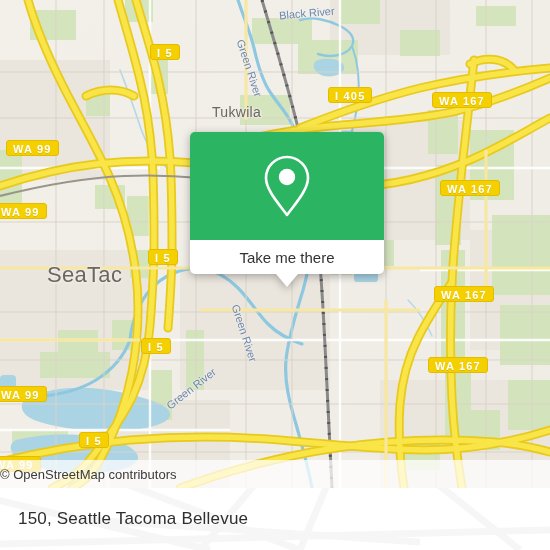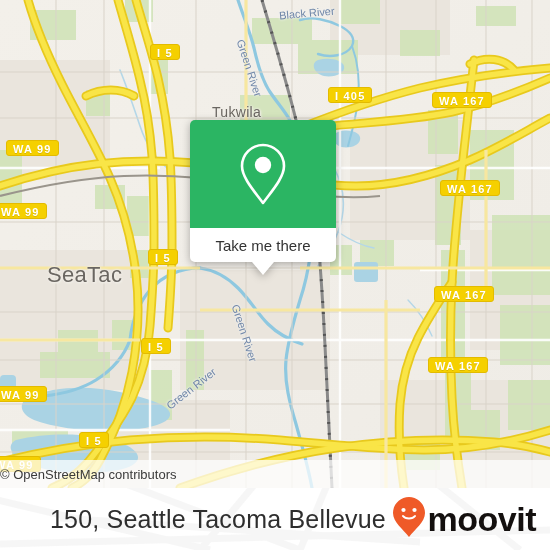--- a/index.html
+++ b/index.html
@@ -71,22 +71,22 @@
     display: flex;
     align-items: center;
     padding-left: 0;
     font-size: 13px;
     color: #3a3a3a;
   }
 
   
   #popup {
     position: absolute;
-    left: 190px; top: 120px;
-    width: 146px;
+    left: 190px; top: 132px;
+    width: 194px;
     filter: drop-shadow(0 2px 4px rgba(0,0,0,0.30));
   }
   #popup-top {
     background: #2bb563;
     border-radius: 5px 5px 0 0;
     height: 108px;
     display: flex;
     align-items: center;
     justify-content: center;
   }
@@ -126,25 +126,24 @@
   }
   #footer-watermark {
     position: absolute;
     left: 0; top: 0;
     width: 550px; height: 62px;
     opacity: 0.55;
     pointer-events: none;
   }
   #footer-title {
     position: relative;
-    font-size: 25px;
+    font-size: 17px;
     color: #2e2e2e;
     letter-spacing: 0.2px;
     white-space: nowrap;
-    margin-left: 32px;
   }
   #brand {
     position: relative;
     display: flex;
     align-items: center;
     gap: 2px;
   }
   #brand-word {
     font-size: 34px;
     font-weight: bold;
@@ -400,26 +399,15 @@
         <path d="M260,-10 L200,62"></path>
         <path d="M330,-10 L300,62"></path>
         <path d="M60,30 L420,54"></path>
         <path d="M430,-10 L520,62"></path>
         <path d="M0,56 L550,42"></path>
       </g>
     </svg>
 
     <div id="footer-title">150, Seattle Tacoma Bellevue</div>
 
-    <div id="brand">
-      <span>
-        <svg width="34" height="42" viewBox="0 0 34 42" aria-hidden="true">
-          <path d="M17 1 C8.2 1 1 8.2 1 17 C1 26 11 33 17 41 C23 33 33 26 33 17 C33 8.2 25.8 1 17 1 Z" fill="#ef5a28"></path>
-          <circle cx="11.5" cy="14" r="2.1" fill="#ffffff"></circle>
-          <circle cx="22.5" cy="14" r="2.1" fill="#ffffff"></circle>
-          <path d="M11 20 C13.5 23.4 20.5 23.4 23 20" stroke="#ffffff" stroke-width="2.1" fill="none" stroke-linecap="round"></path>
-        </svg>
-      </span>
-      <span id="brand-word">moovit</span>
-    </div>
   </div>
 
 </div>
 
 </body></html>

